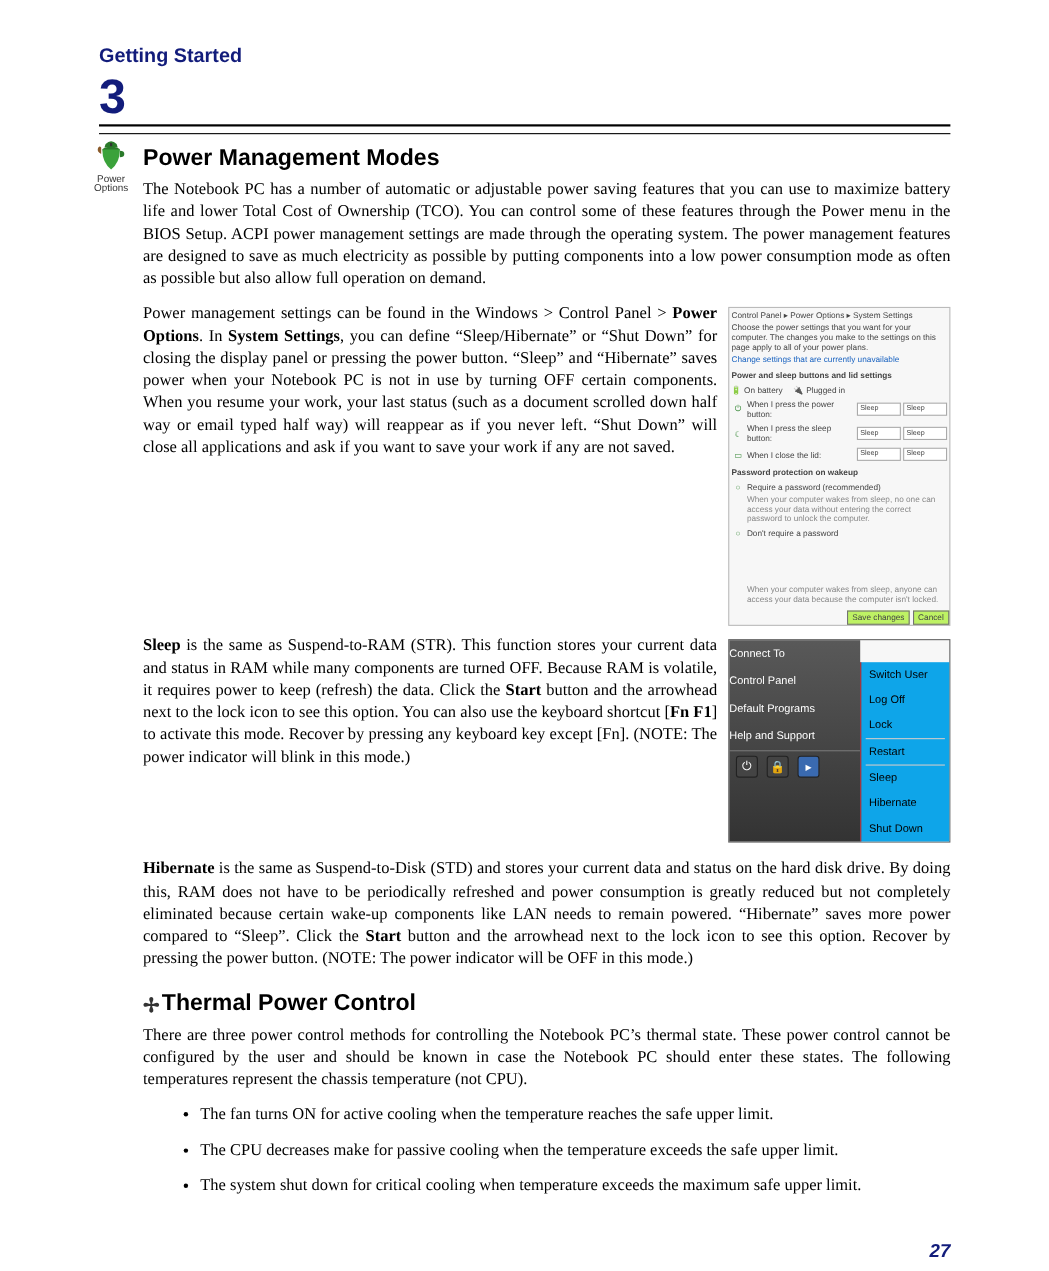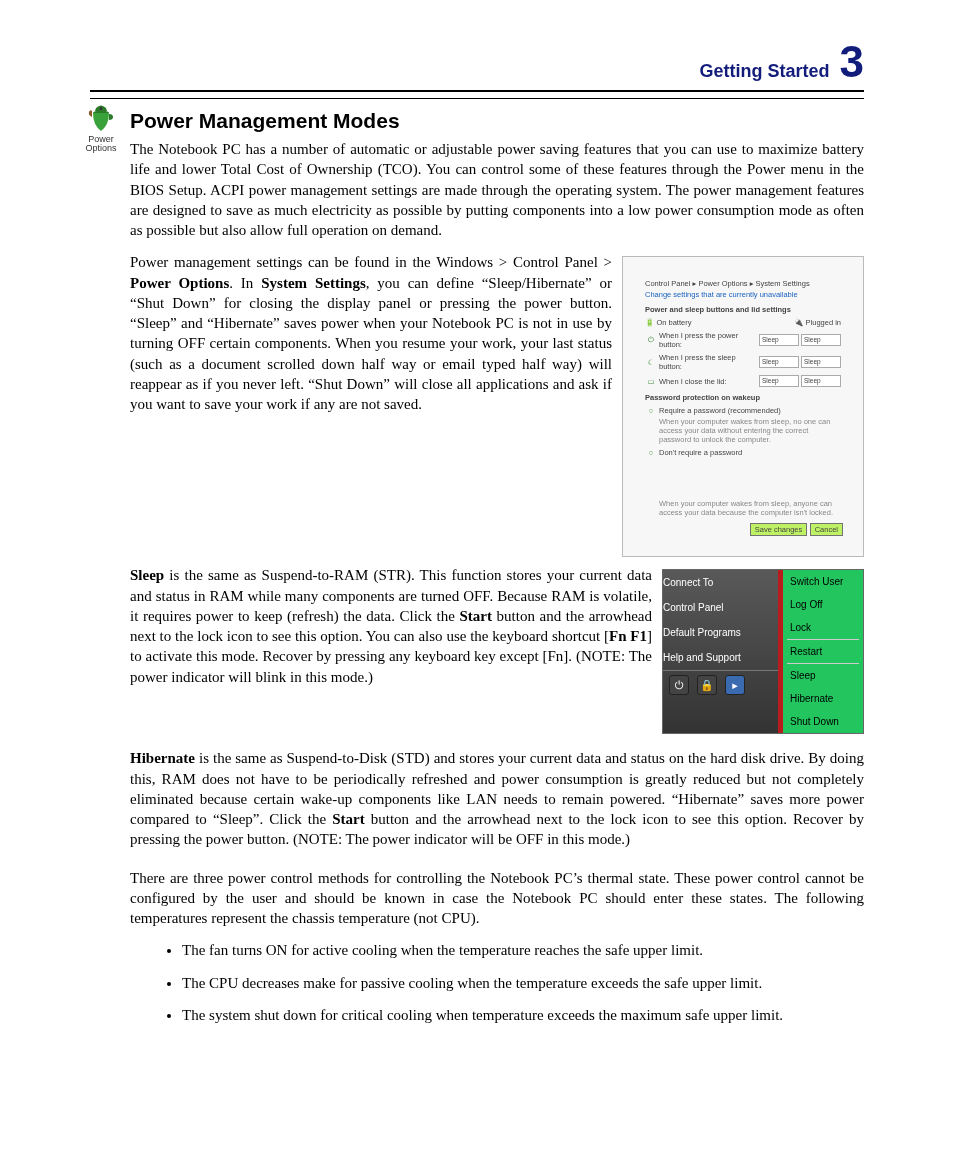--- a/index.html
+++ b/index.html
@@ -13,20 +13,21 @@
   }
   .page {
     padding: 40px 90px 30px 90px;
     position: relative;
   }
   .header-row {
     display: flex;
     justify-content: flex-end;
     align-items: baseline;
     padding-bottom: 2px;
+    flex-direction: column;
   }
   .header-title {
     font-family: Arial, Helvetica, sans-serif;
     font-weight: bold;
     font-size: 18px;
     color: #121c7b;
     margin-right: 10px;
     padding-bottom: 6px;
   }
   .chapter-number {
@@ -88,21 +89,21 @@
     float: right;
     margin: 4px 0 8px 10px;
     border: 1px solid #bbb;
     background: #f7f7f7;
     font-family: Arial, Helvetica, sans-serif;
     font-size: 8.5px;
     color: #444;
   }
   .system-settings {
     width: 200px;
-    padding: 20px;
+    padding: 0;
   }
   .ss-title {
     color: #1a3c8a;
     font-size: 9px;
     padding: 2px 0 4px 2px;
   }
   .ss-sub {
     font-size: 7.5px;
     padding: 0 2px 2px 2px;
   }
@@ -157,24 +158,25 @@
     align-items:center;
   }
   .sm-left .pbtn {
     width:18px; height:18px; border-radius:3px;
     background:#444; border:1px solid #222;
     display:flex; align-items:center; justify-content:center;
     font-size:11px;
   }
   .sm-right {
     width: 80px;
-    background: #22c55e;
+    background: #0ea5e9;
     color:#000;
     font-size:10px;
-    border-left:5px solid #b91c1c;
+    border-left:1px solid #b91c1c;
+    margin-top:20px;
   }
   .sm-right div { padding: 6px 7px; }
   .sm-right .sep { border-top:1px solid #ccc; height:0; padding:0; margin:0 4px; }
 
   .clear { clear: both; }
   ul { list-style-type: disc; padding-left: 40px; margin: 0; }
   li { text-align: justify; margin: 0 0 12px 12px; line-height:1.35; }
   .page-number {
     font-family: Arial, Helvetica, sans-serif;
     font-weight: bold;
@@ -211,25 +213,26 @@
       <span>Options</span>
     </div>
     <h2>Power Management Modes</h2>
     <p>The Notebook PC has a number of automatic or adjustable power saving features that you can use to maximize battery life and lower Total Cost of Ownership (TCO). You can control some of these features through the Power menu in the BIOS Setup. ACPI power management settings are made through the operating system. The power management features are designed to save as much electricity as possible by putting components into a low power consumption mode as often as possible but also allow full operation on demand.</p>
   </div>
 
   <div class="section indent-block">
 
     <div class="float-img system-settings">
       <div style="font-size:7.5px; padding:2px;">Control Panel ▸ Power Options ▸ System Settings</div>
+      <div class="ss-sub">Choose the power settings that you want for your computer. The changes you make to the settings on this page apply to all of your power plans.</div>
       <div class="ss-sub ss-link">Change settings that are currently unavailable</div>
       <div class="ss-head">
         <span>Power and sleep buttons and lid settings</span>
       </div>
-      <div class="ss-row" style="justify-content:space-between;">
+      <div class="ss-row" style="justify-content:flex-start;">
         <span style="margin-right:10px;">🔋 <span>On battery</span></span>
         <span>🔌 <span>Plugged in</span></span>
       </div>
       <div class="ss-row">
         <span class="glyph2">⏻</span>
         <span class="txt">When I press the power button:</span>
         <span class="ss-sel">Sleep</span>
         <span class="ss-sel">Sleep</span>
       </div>
       <div class="ss-row">
@@ -295,21 +298,25 @@
       <b>Sleep</b><span> is the same as Suspend-to-RAM (STR). This function stores your current data and status in RAM while many components are turned OFF. Because RAM is volatile, it requires power to keep (refresh) the data. Click the </span><b>Start</b><span> button and the arrowhead next to the lock icon to see this option. You can also use the keyboard shortcut [</span><b>Fn F1</b><span>] to activate this mode. Recover by pressing any keyboard key except [Fn]. (NOTE: The power indicator will blink in this mode.)</span>
     </p>
     <div class="clear"></div>
 
     <p style="margin-top:6px;">
       <b>Hibernate</b><span> is the same as  Suspend-to-Disk (STD) and stores your current data and status on the hard disk drive. By doing this, RAM does not have to be periodically refreshed and power consumption is greatly reduced but not completely eliminated because certain wake-up components like LAN needs to remain powered. “Hibernate” saves more power compared to “Sleep”. Click the </span><b>Start</b><span> button and the arrowhead next to the lock icon to see this option. Recover by pressing the power button. (NOTE: The power indicator will be OFF in this mode.)</span>
     </p>
   </div>
 
   <div class="section indent-block" style="margin-top:18px;">
+    <h2>
+      <span class="inline-icon">✢</span><span>Thermal Power Control</span>
+    </h2>
     <p>There are three power control methods for controlling the Notebook PC’s thermal state. These power control cannot be configured by the user and should be known in case the Notebook PC should enter these states. The following temperatures represent the chassis temperature (not CPU).</p>
     <ul>
       <li>The fan turns ON for active cooling when the temperature reaches the safe upper limit.</li>
       <li>The CPU decreases make for passive cooling when the temperature exceeds the safe upper limit.</li>
       <li>The system shut down for critical cooling when temperature exceeds the maximum safe upper limit.</li>
     </ul>
   </div>
 
+  <div class="page-number">27</div>
 </div>
 
 </body></html>

